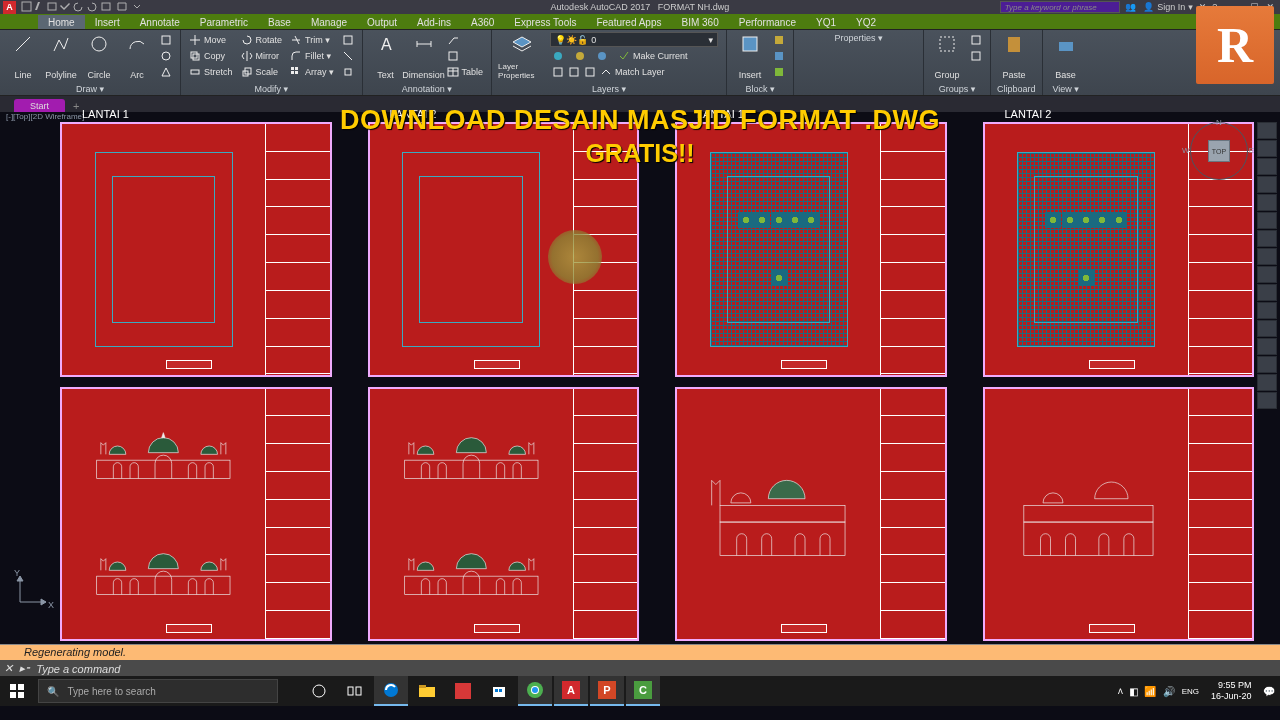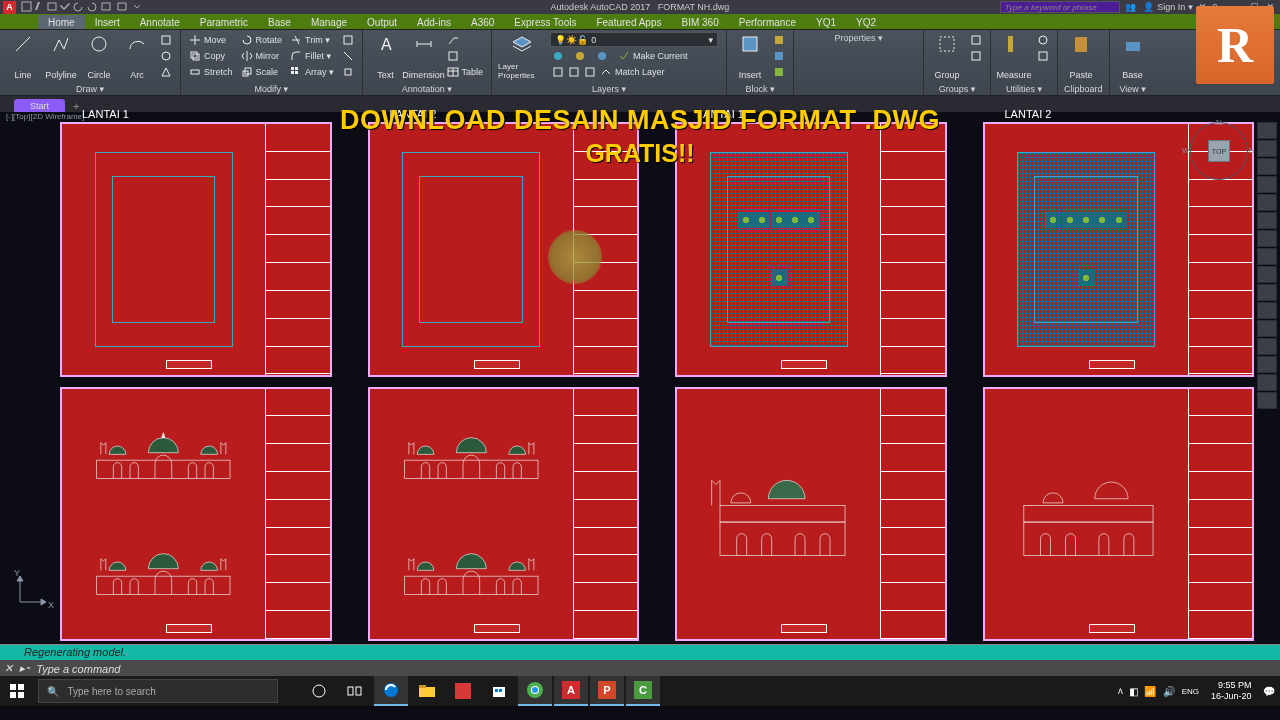--- a/index.html
+++ b/index.html
@@ -27,21 +27,21 @@
 .rpanel .tools { display: flex; gap: 4px; align-items: flex-start; flex: 1; }
 .rpanel .label { text-align: center; font-size: 9px; color: #d0d5da; padding-top: 1px; }
 .bigbtn { display: flex; flex-direction: column; align-items: center; justify-content: flex-end; width: 34px; height: 48px; font-size: 9px; gap: 2px; padding-top: 2px; }
 .bigbtn svg { flex: 1; }
 .col { display: flex; flex-direction: column; gap: 1px; justify-content: space-between; }
 .smallbtn { display: flex; align-items: center; gap: 3px; font-size: 9px; height: 15px; padding: 0 2px; white-space: nowrap; }
 .smallbtn svg { flex-shrink: 0; }
 
 
 .filetabs { height: 16px; background: #2a2a33; display: flex; align-items: flex-end; padding-left: 14px; }
-.filetab { background: #8b5cf6; color: #ddd; font-size: 9px; padding: 2px 16px 1px; border-radius: 3px 3px 0 0; margin-right: 2px; cursor: pointer; }
+.filetab { background: #a21caf; color: #ddd; font-size: 9px; padding: 2px 16px 1px; border-radius: 3px 3px 0 0; margin-right: 2px; cursor: pointer; }
 .addtab { color: #888; padding: 0 6px; font-size: 11px; cursor: pointer; }
 
 
 .viewport-wrap { position: relative; height: 532px; background: #0c0c15; }
 .vp-corner { position: absolute; top: 0; left: 6px; font-size: 8px; color: #8a95a5; }
 .canvas { position: absolute; inset: 10px 26px 3px 36px; display: grid; grid-template-columns: repeat(4,1fr); grid-template-rows: repeat(2,1fr); gap: 10px 12px; }
 .sheet { border: 2px solid #f0abfc; position: relative; background: #b91c1c; display: flex; margin-left: 24px; }
 .sheet .title { position: absolute; top: -16px; left: 20px; color: #fff; font-size: 11px; }
 .drawing-area { flex: 1; position: relative; display: flex; align-items: center; justify-content: center; }
 .grid-panel { width: 24%; border-left: 1px solid #fff; display: flex; flex-direction: column; }
@@ -62,21 +62,21 @@
 .logo-overlay { position: absolute; top: 6px; right: 6px; width: 78px; height: 78px; background: linear-gradient(#e67a3a,#d8652a); display: flex; align-items: center; justify-content: center; color: #fff; font-size: 50px; font-weight: bold; font-family: Georgia; z-index: 60; border-radius: 2px; }
 .viewcube { position: absolute; top: 10px; right: 32px; width: 58px; height: 58px; z-index: 30; }
 .viewcube .ring { position: absolute; inset: 0; border: 1px solid #4a5560; border-radius: 50%; }
 .viewcube .cube { position: absolute; top: 18px; left: 18px; width: 22px; height: 22px; background: #9aa4af; border: 1px solid #6a7580; font-size: 7px; color: #333; display: flex; align-items: center; justify-content: center; }
 .compass { position: absolute; font-size: 8px; color: #8a95a5; }
 .tool-palette { position: absolute; right: 3px; top: 10px; width: 20px; display: flex; flex-direction: column; gap: 1px; z-index: 20; }
 .tool-palette .tbtn { height: 17px; background: #3a3f48; border: 1px solid #2a2e35; }
 .ucs { position: absolute; left: 12px; bottom: 32px; color: #8a95a5; font-size: 9px; }
 
 
-.cmdarea { height: 32px; background: #14b8a6; border-top: 1px solid #888; font-family: Consolas, monospace; font-size: 11px; color: #222; }
+.cmdarea { height: 32px; background: #fdba74; border-top: 1px solid #888; font-family: Consolas, monospace; font-size: 11px; color: #222; }
 .cmd-hist { padding: 1px 24px 0; height: 15px; font-style: italic; }
 .cmd-input { display: flex; align-items: center; padding: 0 4px; background: #4a4a4a; height: 17px; color: #ddd; font-style: italic; }
 .cmd-input .prompt { margin: 0 6px; }
 
 
 .taskbar { height: 30px; background: #1a1a1a; display: flex; align-items: center; color: #fff; font-size: 10px; }
 .start { width: 34px; height: 100%; display: flex; align-items: center; justify-content: center; }
 .search-tb { flex: 0 0 240px; height: 24px; background: #2d2d2d; border: 1px solid #444; display: flex; align-items: center; padding: 0 8px; gap: 8px; color: #aaa; margin: 0 4px; }
 .tb-icons { display: flex; align-items: center; gap: 2px; height: 100%; margin-left: 20px; }
 .tb-icon { width: 34px; height: 30px; display: flex; align-items: center; justify-content: center; }
@@ -434,43 +434,20 @@
         <div class="smallbtn">
             <svg width="12" height="12">
               <rect x="2" y="2" width="8" height="8" stroke="#eee" fill="none"></rect>
             </svg>
           </div>
       </div>
     </div>
     <div class="label">Groups ▾</div>
   </div>
 
-  <div class="rpanel">
-    <div class="tools">
-      <div class="bigbtn">
-          <svg width="20" height="20">
-            <rect x="4" y="2" width="5" height="16" fill="#c4a93a"></rect>
-          </svg>
-          <span>Measure</span>
-        </div>
-      <div class="col">
-        <div class="smallbtn">
-            <svg width="12" height="12">
-              <circle cx="6" cy="6" r="4" stroke="#eee" fill="none"></circle>
-            </svg>
-          </div>
-        <div class="smallbtn">
-            <svg width="12" height="12">
-              <rect x="2" y="2" width="8" height="8" stroke="#eee" fill="none"></rect>
-            </svg>
-          </div>
-      </div>
-    </div>
-    <div class="label">Utilities ▾</div>
-  </div>
 
   <div class="rpanel">
     <div class="tools">
       <div class="bigbtn">
           <svg width="20" height="20">
             <rect x="4" y="3" width="12" height="15" fill="#c4903a"></rect>
           </svg>
           <span>Paste</span>
         </div>
     </div>

